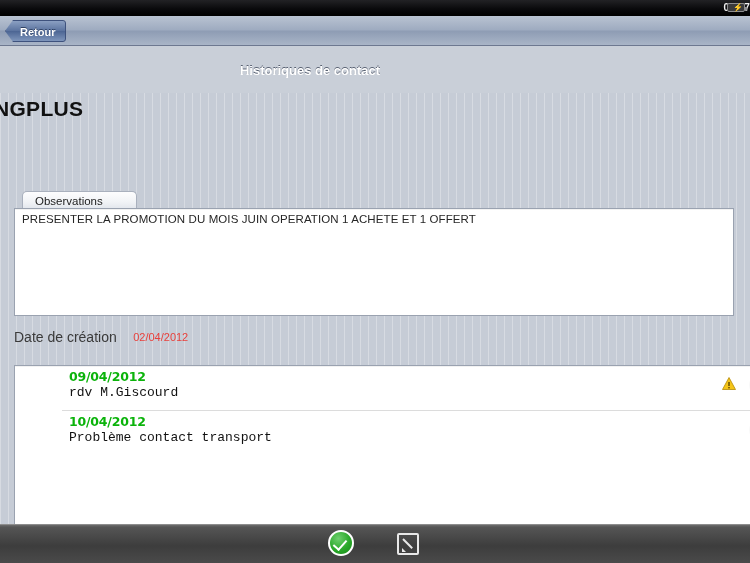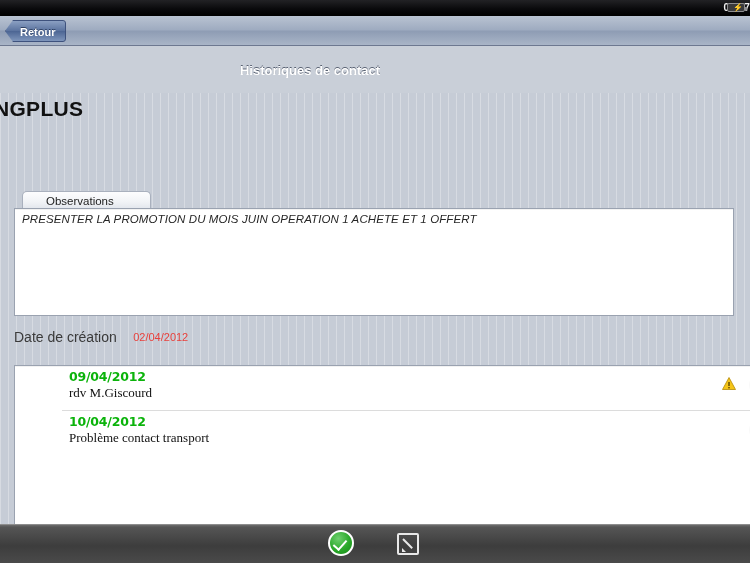--- a/index.html
+++ b/index.html
@@ -134,23 +134,23 @@
     font-weight: bold;
     color: #111;
     letter-spacing: 0.3px;
     white-space: nowrap;
   }
 
   
   .tab {
     position: absolute;
     height: 19px;
-    width: 129px;
+    width: 115px;
     line-height: 19px;
-    padding-left: 23px;
+    padding-left: 12px;
     box-sizing: border-box;
     font-size: 11.5px;
     color: #1b1b1b;
     background: linear-gradient(to bottom, #fdfdfe 0%, #f1f3f6 55%, #dfe3ea 100%);
     border: 1px solid #a9b0bd;
     border-radius: 5px 5px 2px 2px;
     border-bottom: none;
   }
   #tab-observations { left: 22px; top: 98px; }
   #tab-historiques  { left: 22px; top: 255px; }
@@ -178,21 +178,20 @@
   .observations-text {
     position: absolute;
     left: 7px;
     top: 3px;
     right: 2px;
     font-size: 11.5px;
     color: #262626;
     line-height: 15px;
     letter-spacing: 0.1px;
     white-space: pre-wrap;
-    font-style: italic;
   }
 
   
   .date-row {
     position: absolute;
     left: 14px;
     top: 234px;
     height: 14px;
   }
   .date-label {
@@ -227,21 +226,21 @@
     color: #0bb30b;
     font-family: "DejaVu Sans", sans-serif;
     letter-spacing: -0.2px;
   }
   .history-text {
     position: absolute;
     left: 7px;
     top: 19px;
     font-size: 13px;
     color: #111;
-    font-family: Liberation Serif, serif;
+    font-family: Liberation Mono, monospace;
   }
   .warn-icon {
     position: absolute;
     right: 44px;
     top: 11px;
     width: 14px;
     height: 13px;
   }
   .disclosure {
     position: absolute;

